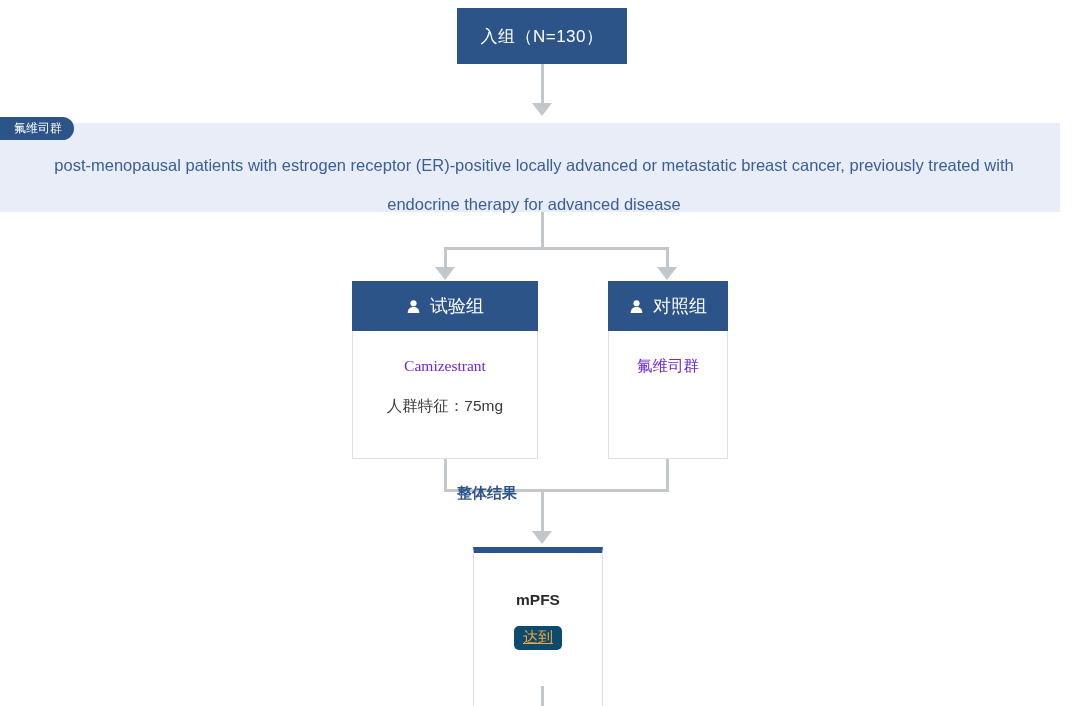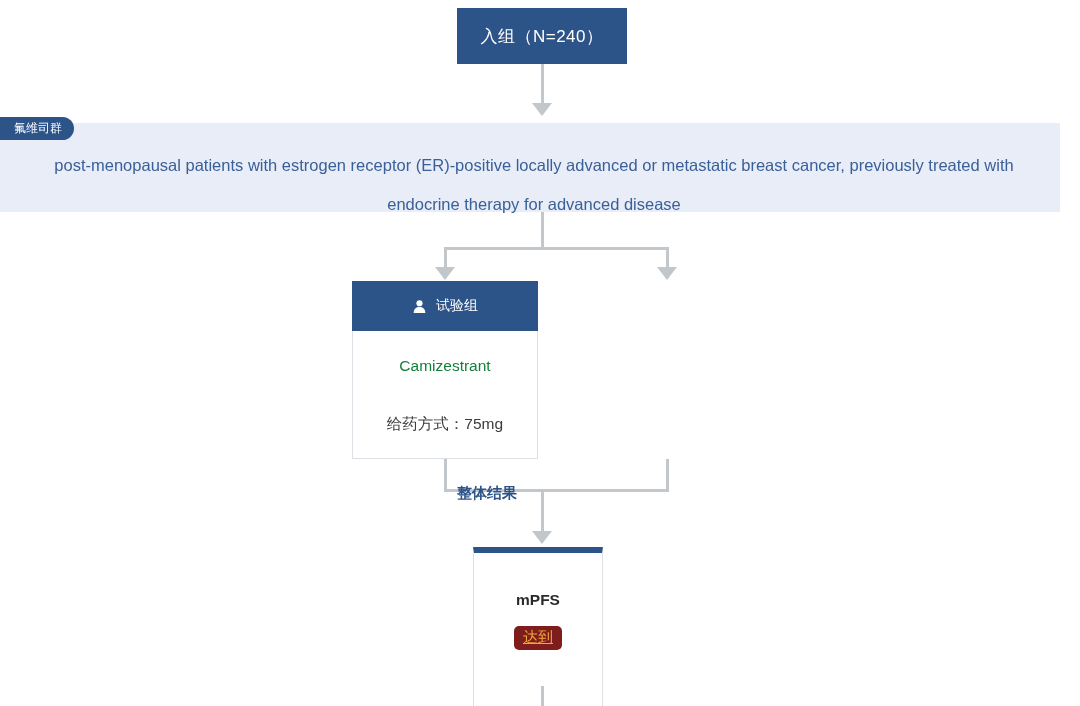--- a/index.html
+++ b/index.html
@@ -105,35 +105,36 @@
     box-sizing: border-box;
   }
   .arm-head {
     background: #2d5489;
     color: #ffffff;
     height: 50px;
     display: flex;
     align-items: center;
     justify-content: center;
     gap: 9px;
-    font-size: 14px;
+    font-size: 18px;
     box-sizing: border-box;
   }
   .arm-body {
     border: 1px solid #dcdfe3;
     border-top: none;
     box-sizing: border-box;
     padding-top: 24px;
     text-align: center;
   }
   .drug-name {
-    color: #15803d;
+    color: #6d28d9;
     font-size: 15.5px;
     line-height: 22px;
-    margin-bottom: 36px;
+    margin-bottom: 18px;
+    font-family: Liberation Serif, serif;
   }
   .dose-line {
     color: #3b3b3b;
     font-size: 15.5px;
     line-height: 22px;
   }
   .person-icon { display: inline-flex; align-items: center; }
 
   .arm-exp { left: 352px; top: 281px; width: 186px; }
   .arm-exp .arm-body { height: 128px; }
@@ -166,34 +167,34 @@
   .outcome-title {
     margin-top: 38px;
     font-size: 15.5px;
     font-weight: bold;
     color: #2b2b2b;
   }
   .badge {
     display: inline-block;
     margin-top: 17px;
     padding: 2px 9px 3px 9px;
-    background: #7f1d1d;
+    background: #0c4a6e;
     color: #f0a63a;
     font-size: 15px;
     border-radius: 5px;
     text-decoration: underline;
   }
 </style>
 </head>
 <body>
 
 <div class="canvas">
 
   <div class="enroll-box">
-    <span>入组（N=240）</span>
+    <span>入组（N=130）</span>
   </div>
 
   <div class="v-line abs" style="left:541px; top:64px; height:40px;"></div>
   <div class="arrow-head abs" style="left:532px; top:103px;"></div>
 
   <div class="pop-band"></div>
   <div class="pop-tag">氟维司群</div>
   <div class="pop-text">post-menopausal patients with estrogen receptor (ER)-positive locally advanced or metastatic breast cancer, previously treated with endocrine therapy for advanced disease</div>
 
   <div class="v-line abs" style="left:541px; top:212px; height:35px;"></div>
@@ -208,24 +209,38 @@
       <span class="person-icon">
         <svg width="15" height="15" viewBox="0 0 16 16" aria-hidden="true">
           <circle cx="8" cy="4.5" r="3.3" fill="#ffffff"></circle>
           <path d="M1.8 15 C1.8 10.6 4.6 8.6 8 8.6 C11.4 8.6 14.2 10.6 14.2 15 Z" fill="#ffffff"></path>
         </svg>
       </span>
       <span>试验组</span>
     </div>
     <div class="arm-body">
       <div class="drug-name">Camizestrant</div>
-      <div class="dose-line">给药方式：75mg</div>
-    </div>
-  </div>
-
+      <div class="dose-line">人群特征：75mg</div>
+    </div>
+  </div>
+
+  <div class="arm arm-ctl">
+    <div class="arm-head">
+      <span class="person-icon">
+        <svg width="15" height="15" viewBox="0 0 16 16" aria-hidden="true">
+          <circle cx="8" cy="4.5" r="3.3" fill="#ffffff"></circle>
+          <path d="M1.8 15 C1.8 10.6 4.6 8.6 8 8.6 C11.4 8.6 14.2 10.6 14.2 15 Z" fill="#ffffff"></path>
+        </svg>
+      </span>
+      <span>对照组</span>
+    </div>
+    <div class="arm-body">
+      <div class="drug-name">氟维司群</div>
+    </div>
+  </div>
 
   <div class="v-line abs" style="left:444px; top:459px; height:33px;"></div>
   <div class="v-line abs" style="left:666px; top:459px; height:33px;"></div>
   <div class="h-line abs" style="left:444px; top:489px; width:225px;"></div>
   <div class="v-line abs" style="left:541px; top:489px; height:43px;"></div>
   <div class="arrow-head abs" style="left:532px; top:531px;"></div>
 
   <div class="outcome-label">整体结果</div>
   <div class="outcome-box">
     <div class="outcome-title">mPFS</div>

